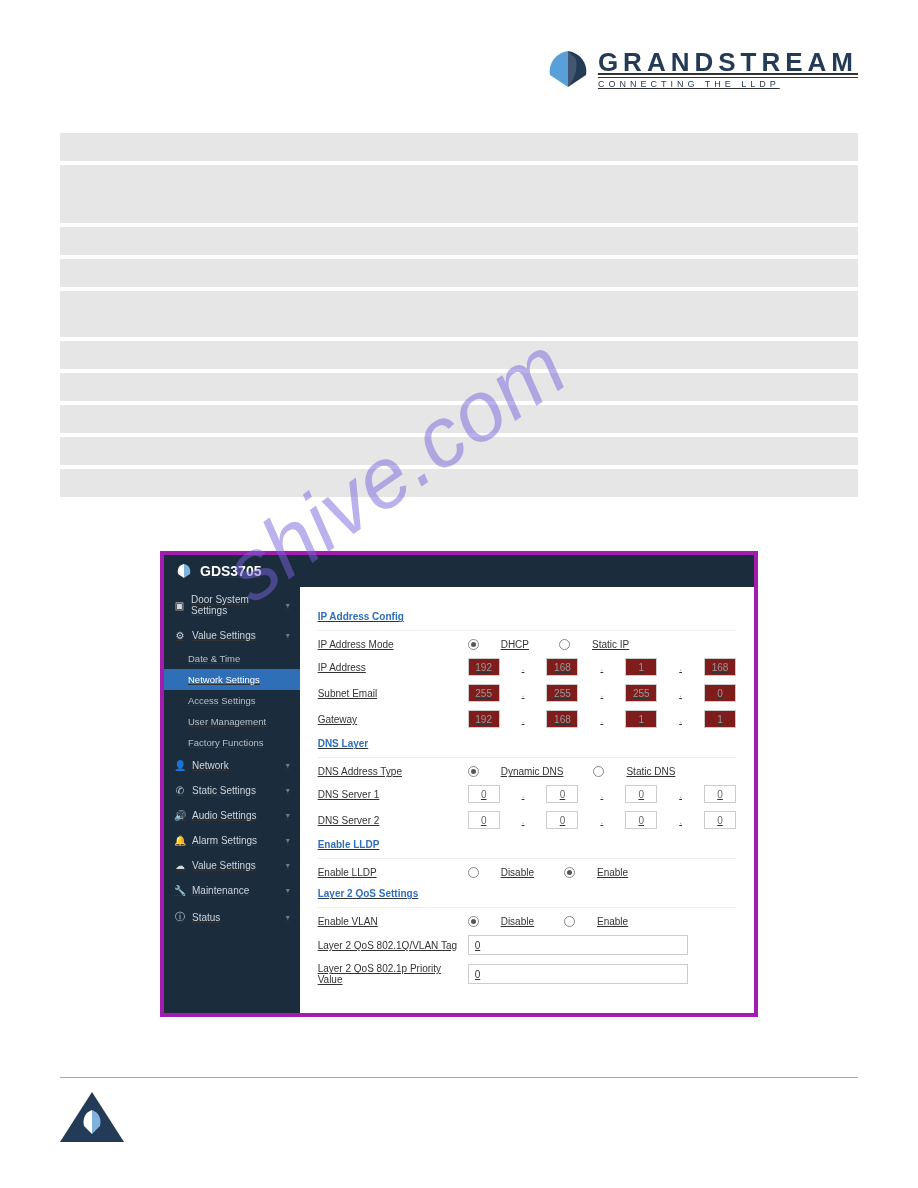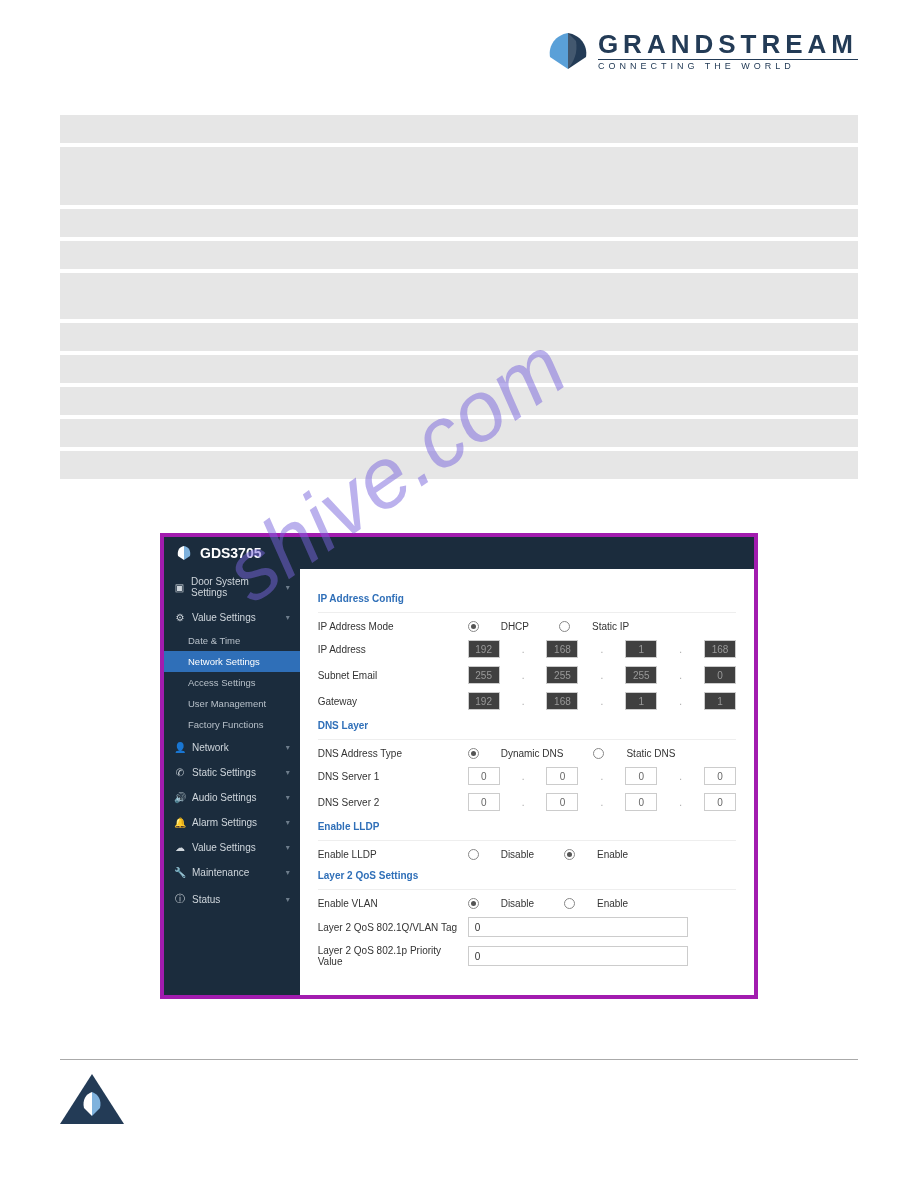--- a/index.html
+++ b/index.html
@@ -1,17 +1,17 @@
 <!DOCTYPE html>
 <html><head>
 <meta charset="utf-8">
 <style>
   * { margin: 0; padding: 0; box-sizing: border-box; }
   body { font-family: Arial, Helvetica, sans-serif; background: #fff; color: #333; width: 918px; }
-  .page { padding: 30px 60px 20px 60px; position: relative; }
+  .page { padding: 48px 60px 20px 60px; position: relative; text-decoration: underline; }
 
   
   .logo-wrap { display:flex; justify-content:flex-end; margin-bottom: 40px; }
   .logo { display:flex; align-items:center; gap:8px; }
   .logo svg { flex-shrink:0; }
   .brand-text { display:flex; flex-direction:column; line-height:1.1; }
   .brand-name { font-size: 26px; font-weight: 700; letter-spacing: 5px; color: #233b56; }
   .brand-tag  { font-size: 9px; letter-spacing: 4px; color:#233b56; border-top:1px solid #233b56; padding-top:2px; }
 
   
@@ -37,21 +37,21 @@
   .sidebar .menu-item .icon { width:12px; display:inline-block; text-align:center; }
   .sidebar .sub { padding: 5px 10px 5px 24px; font-size:9.5px; color:#b7c0c9; cursor:pointer; }
   .sidebar .sub.active { background:#2f6fb8; color:#fff; }
   .sidebar .caret { margin-left:auto; color:#6e7d8c; font-size:8px; }
   .content { flex:1; background:#fff; padding: 14px 18px 20px 18px; }
   .page-title { font-size:13px; font-weight:700; color:#2f6fb8; margin-bottom: 12px; }
   .group-title { font-size:10px; font-weight:700; color:#2f6fb8; margin: 10px 0 8px; }
   .form-row { display:flex; align-items:center; margin: 8px 0; font-size:10px; color:#333; }
   .form-label { width: 150px; color:#333; }
   .form-ctrl { flex:1; display:flex; align-items:center; gap:22px; }
-  .octet { width:32px; height:18px; border:1px solid #ccc; font-size:10px; text-align:center; color:#999; background:#404040; }
+  .octet { width:32px; height:18px; border:1px solid #ccc; font-size:10px; text-align:center; color:#999; background:#7f1d1d; }
   .octet.on { background:#fff; color:#666; }
   .line-input { width: 220px; height:20px; border:1px solid #ccc; padding:0 6px; font-size:10px; color:#333; }
   .radio { appearance:none; width:11px; height:11px; border:1px solid #888; border-radius:50%; display:inline-block; position:relative; }
   .radio:checked::after{ content:""; position:absolute; inset:2px; background:#555; border-radius:50%; }
   .rlabel{ font-size:10px; color:#333; margin-right:8px; }
   hr.sep { border:none; border-top:1px solid #eee; margin:6px 0; }
   .dot { color:#aaa; }
   .figure-caption { text-align:center; font-size:10px; font-weight:600; margin-top:6px; }
 
   
@@ -68,21 +68,21 @@
 
   <div class="logo-wrap">
     <div class="logo">
       <svg width="44" height="40" viewBox="0 0 44 40">
         <path d="M22 2 C34 4 42 14 40 26 L22 38 Z" fill="#233b56"></path>
         <path d="M22 2 C10 4 2 14 4 26 L22 38 Z" fill="#5aa0d8"></path>
         <path d="M22 2 L22 38 C28 30 32 22 30 10 Z" fill="#fff" opacity="0.15"></path>
       </svg>
       <div class="brand-text">
         <div class="brand-name">GRANDSTREAM</div>
-        <div class="brand-tag">CONNECTING THE WORLD</div>
+        <div class="brand-tag">CONNECTING THE LLDP</div>
       </div>
     </div>
   </div>
 
   <table class="settings-table">
     <tbody id="settings-rows">
         <tr class="h-small">
           <td class="col-label"></td>
           <td class="col-desc"></td>
         </tr>

